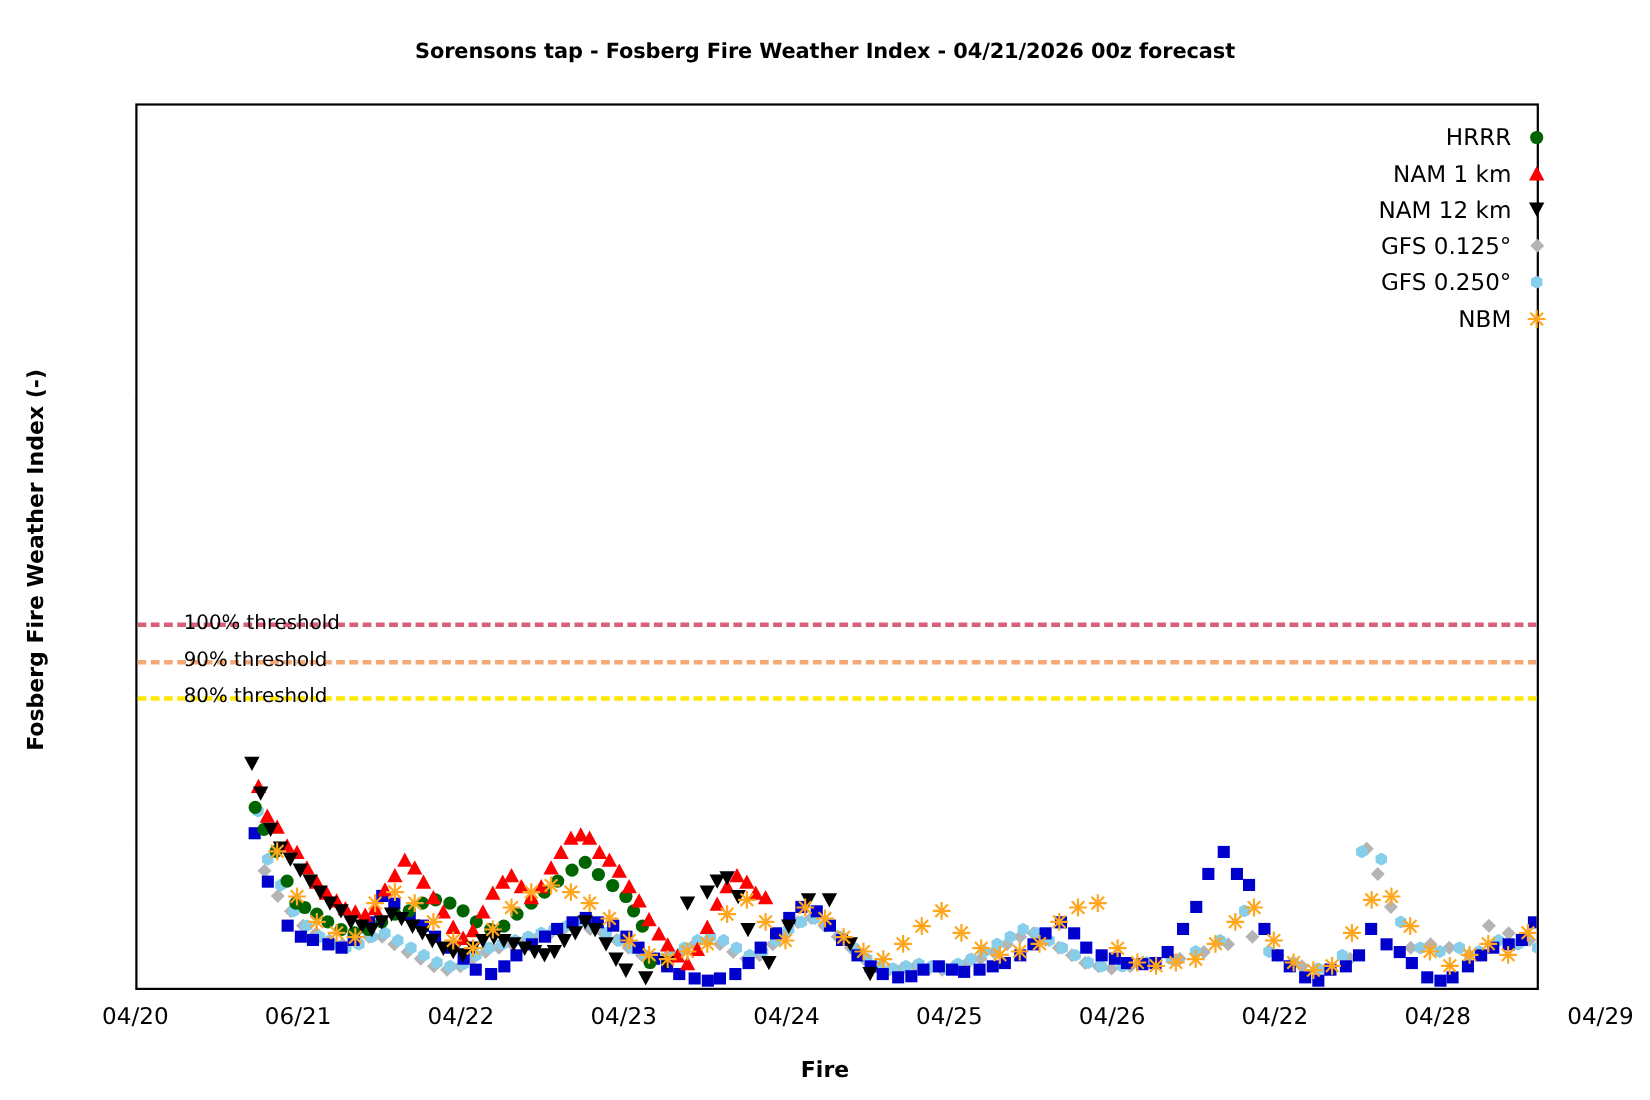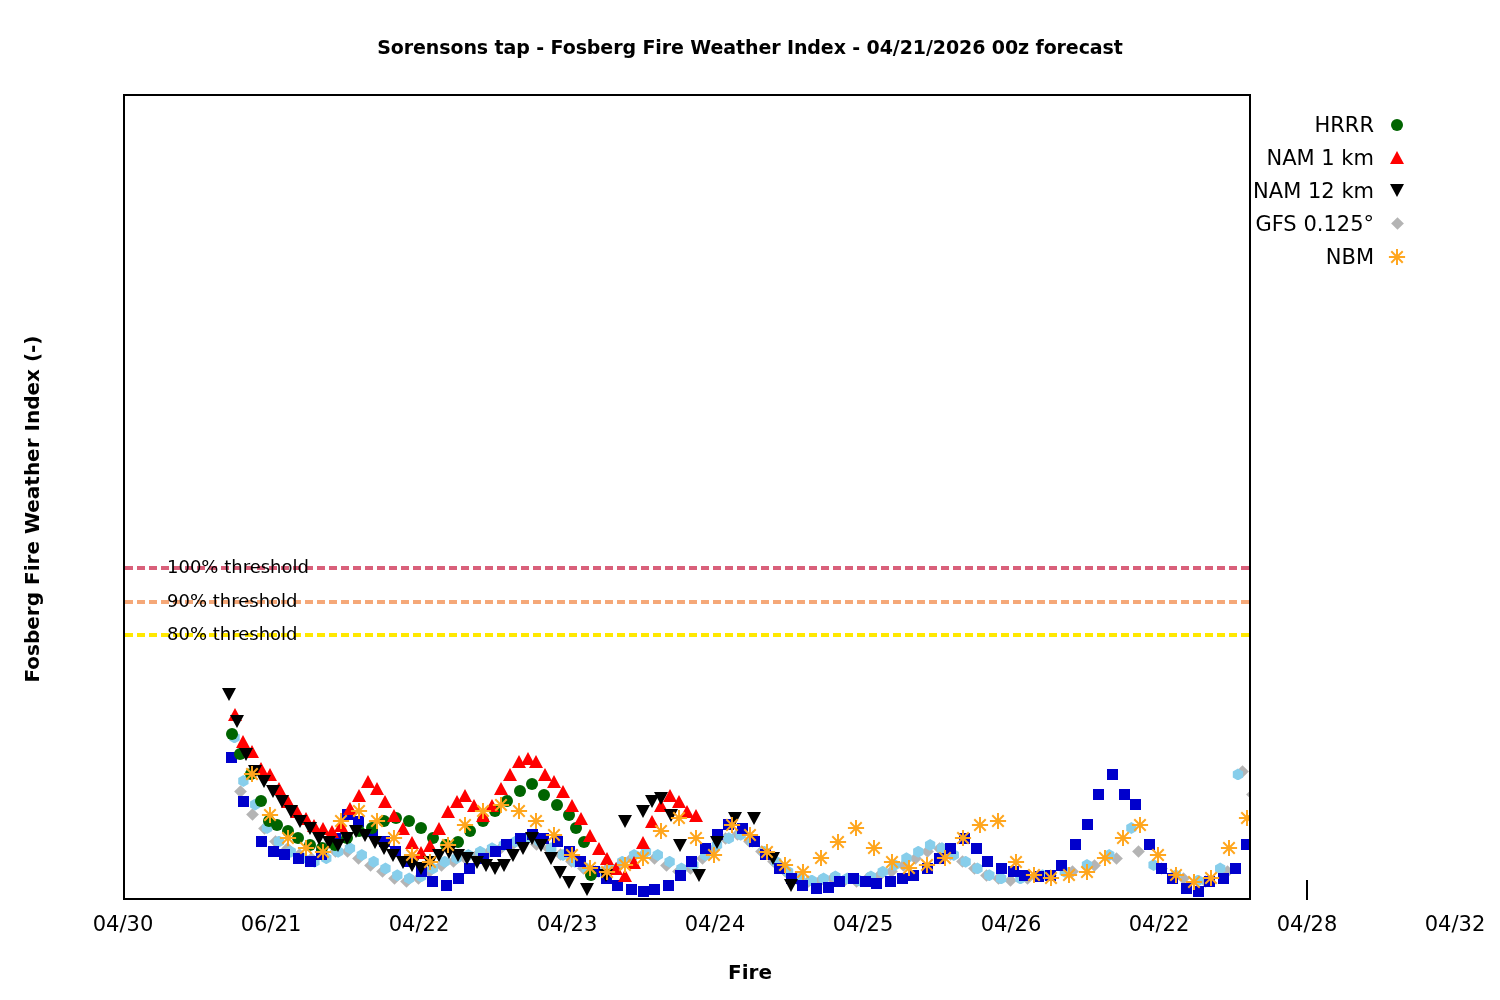--- a/index.html
+++ b/index.html
@@ -6,21 +6,21 @@
   body{width:1500px;height:1000px;font-family:"DejaVu Sans",sans-serif;overflow:hidden;}
   #root{position:relative;width:1500px;height:1000px;background:#fff;}
 
   #chart-title{
     position:absolute;left:0;top:36px;width:1500px;text-align:center;
     font-family:"DejaVu Sans",sans-serif;font-weight:bold;font-size:19px;color:#000;
     letter-spacing:-0.1px;
   }
 
   #plot-frame{
-    position:absolute;left:123px;top:94px;width:1128px;height:806px;
+    position:absolute;left:123px;top:94px;width:1276px;height:806px;
     border:2px solid #000;box-sizing:border-box;background:#fff;text-decoration:underline;
   }
   #plot-inner{position:absolute;left:0;top:0;width:100%;height:100%;overflow:hidden;}
   .ytick-wrap{position:absolute;left:0;width:1500px;height:0;}
   .y-tick-mark{position:absolute;left:123px;width:13px;height:2px;background:#000;top:-1px;}
 
   #ylabel{
     position:absolute;left:-368px;top:497px;width:800px;text-align:center;
     transform:rotate(-90deg);transform-origin:center center;
     font-weight:bold;font-size:20px;color:#000;font-family:"DejaVu Sans",sans-serif;
@@ -85,21 +85,21 @@
       <div class="ytick-wrap" style="top: 362.667px;">
         <div class="y-tick-mark"></div>
       </div>
       <div class="ytick-wrap" style="top: 228.333px;">
         <div class="y-tick-mark"></div>
       </div>
       <div class="ytick-wrap" style="top: 94px;"></div>
     </div>
   <div id="x-axis-ticks">
       <div class="xtick-wrap" style="left: 123px;">
-        <div class="x-tick-label">04/30</div>
+        <div class="x-tick-label">04/20</div>
       </div>
       <div class="xtick-wrap" style="left: 271px;">
         <div class="x-tick-mark"></div>
         <div class="x-tick-label">06/21</div>
       </div>
       <div class="xtick-wrap" style="left: 419px;">
         <div class="x-tick-mark"></div>
         <div class="x-tick-label">04/22</div>
       </div>
       <div class="xtick-wrap" style="left: 567px;">
@@ -120,21 +120,21 @@
       </div>
       <div class="xtick-wrap" style="left: 1159px;">
         <div class="x-tick-mark"></div>
         <div class="x-tick-label">04/22</div>
       </div>
       <div class="xtick-wrap" style="left: 1307px;">
         <div class="x-tick-mark"></div>
         <div class="x-tick-label">04/28</div>
       </div>
       <div class="xtick-wrap" style="left: 1455px;">
-        <div class="x-tick-label">04/32</div>
+        <div class="x-tick-label">04/29</div>
       </div>
     </div>
 
   <div id="plot-frame">
     <div id="plot-inner">
       <div id="threshold-layer">
           <div class="threshold-line" style="top: 470.167px; border-top-color: rgb(217, 96, 122);"></div>
           <div class="threshold-label" style="top: 470.167px; left: 42px;">100% threshold</div>
           <div class="threshold-line" style="top: 503.75px; border-top-color: rgb(245, 168, 120);"></div>
           <div class="threshold-label" style="top: 503.75px; left: 42px;">90% threshold</div>
@@ -1008,20 +1008,26 @@
           <div class="mk mk-tri-down" style="border-top: 13px solid rgb(0, 0, 0); position: relative; margin-left: 0px; margin-top: 0px;"></div>
         </div>
       </div>
       <div class="legend-row">
         <div class="legend-text">GFS 0.125°</div>
         <div class="legend-marker">
           <div class="mk mk-diamond" style="background: rgb(180, 180, 180); position: relative; margin-left: 0px; margin-top: 0px;"></div>
         </div>
       </div>
       <div class="legend-row">
+        <div class="legend-text">GFS 0.250°</div>
+        <div class="legend-marker">
+          <div class="mk mk-hex" style="background: rgb(135, 206, 235); position: relative; margin-left: 0px; margin-top: 0px;"></div>
+        </div>
+      </div>
+      <div class="legend-row">
         <div class="legend-text">NBM</div>
         <div class="legend-marker">
           <div class="mk mk-star" style="position: relative; margin-left: 0px; margin-top: 0px;"><svg width="18" height="18" viewBox="0 0 20 20">
               <line x1="1" y1="10" x2="19" y2="10" stroke="#FFA61E" stroke-width="2.2"></line>
               <line x1="3.6360389693210715" y1="3.6360389693210724" x2="16.36396103067893" y2="16.36396103067893" stroke="#FFA61E" stroke-width="2.2"></line>
               <line x1="10" y1="1" x2="10" y2="19" stroke="#FFA61E" stroke-width="2.2"></line>
               <line x1="16.36396103067893" y1="3.6360389693210715" x2="3.6360389693210724" y2="16.36396103067893" stroke="#FFA61E" stroke-width="2.2"></line>
             </svg></div>
         </div>
       </div>

